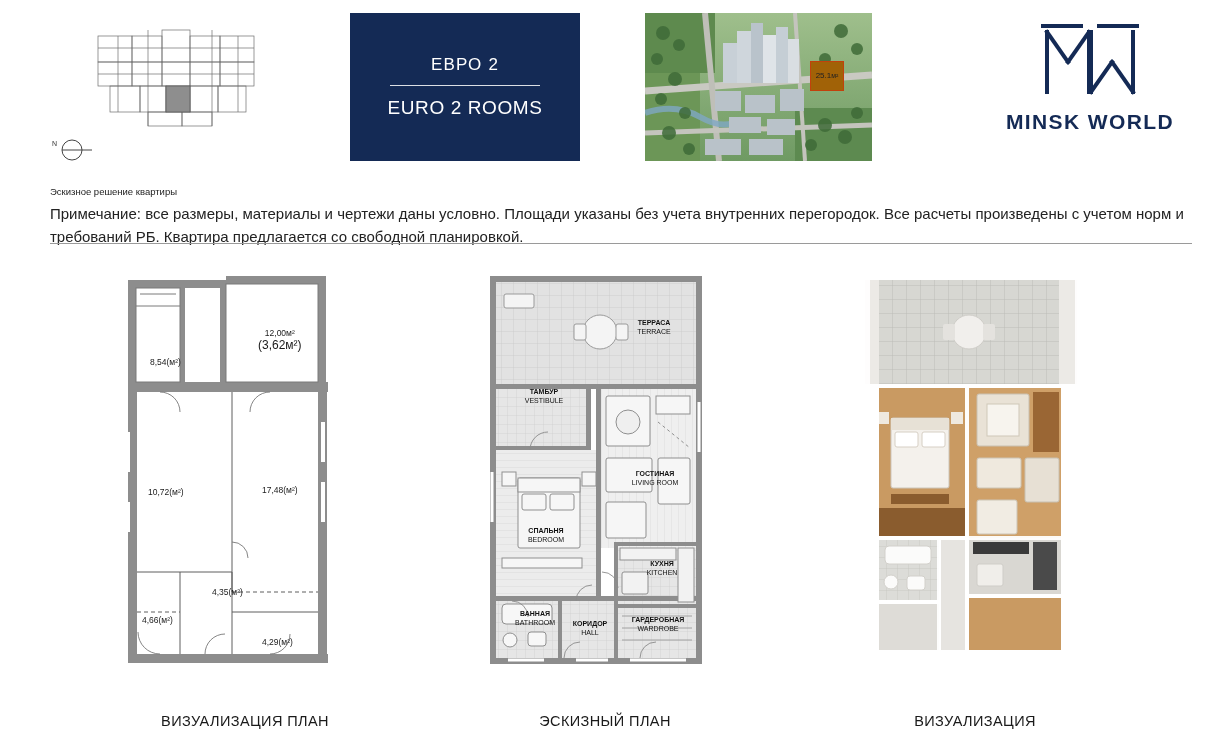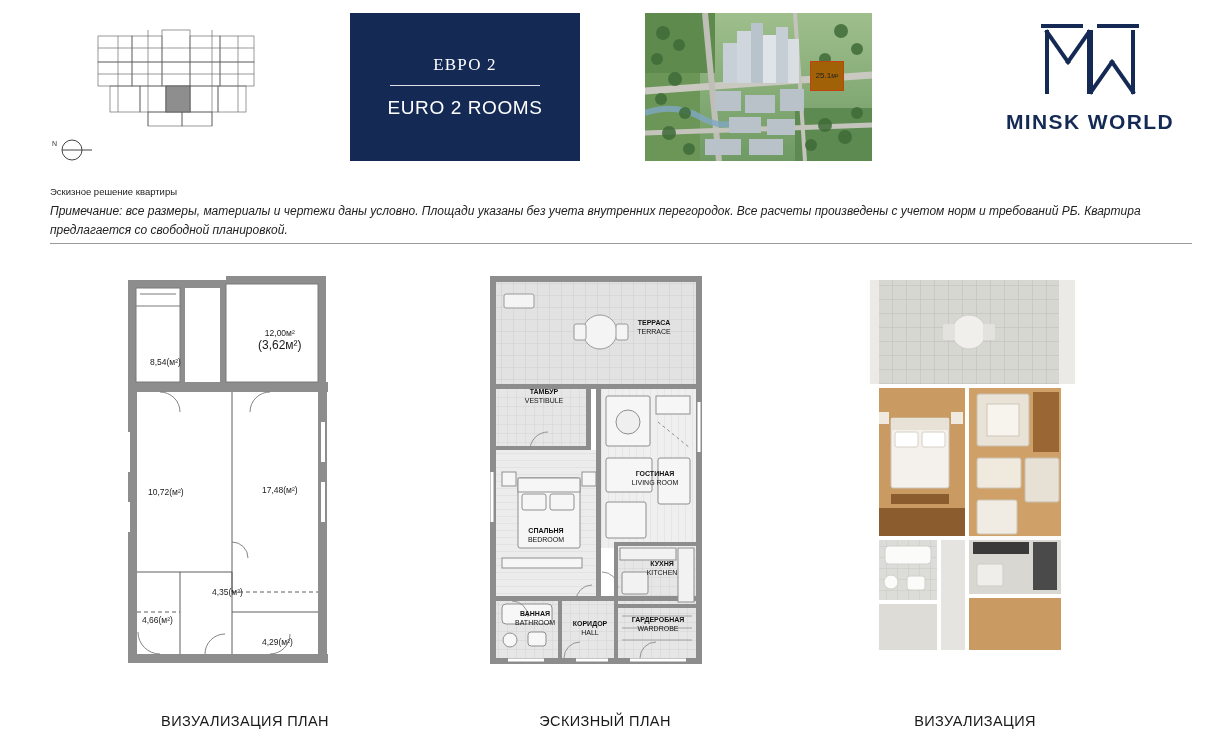--- a/index.html
+++ b/index.html
@@ -44,21 +44,20 @@
     background: #142a55;
     color: #ffffff;
     display: flex;
     flex-direction: column;
     align-items: center;
     justify-content: center;
   }
   .title-card .ru {
     font-size: 17px; letter-spacing: 1.2px;
     margin-bottom: 10px;
-    font-family: Liberation Serif, serif;
   }
   .title-card .divider {
     width: 150px; height: 1px; background: #ffffff;
     margin-bottom: 11px; opacity: .85;
   }
   .title-card .en {
     font-size: 19px; letter-spacing: .6px;
   }
 
   
@@ -97,21 +96,21 @@
 
   
   .notes {
     position: absolute; left: 50px; top: 186px;
     width: 1145px;
   }
   .notes .note-title {
     font-size: 9.5px; color: #222; margin-bottom: 5px;
   }
   .notes .note-body {
-    font-size: 12px; color: #222; line-height: 1.55; font-style: italic;
+    font-size: 15px; color: #222; line-height: 1.55;
   }
   .rule {
     position: absolute; left: 50px; top: 243px;
     width: 1142px; height: 1px; background: #9a9a9a;
   }
 
   
   .panel { position: absolute; }
 
   

